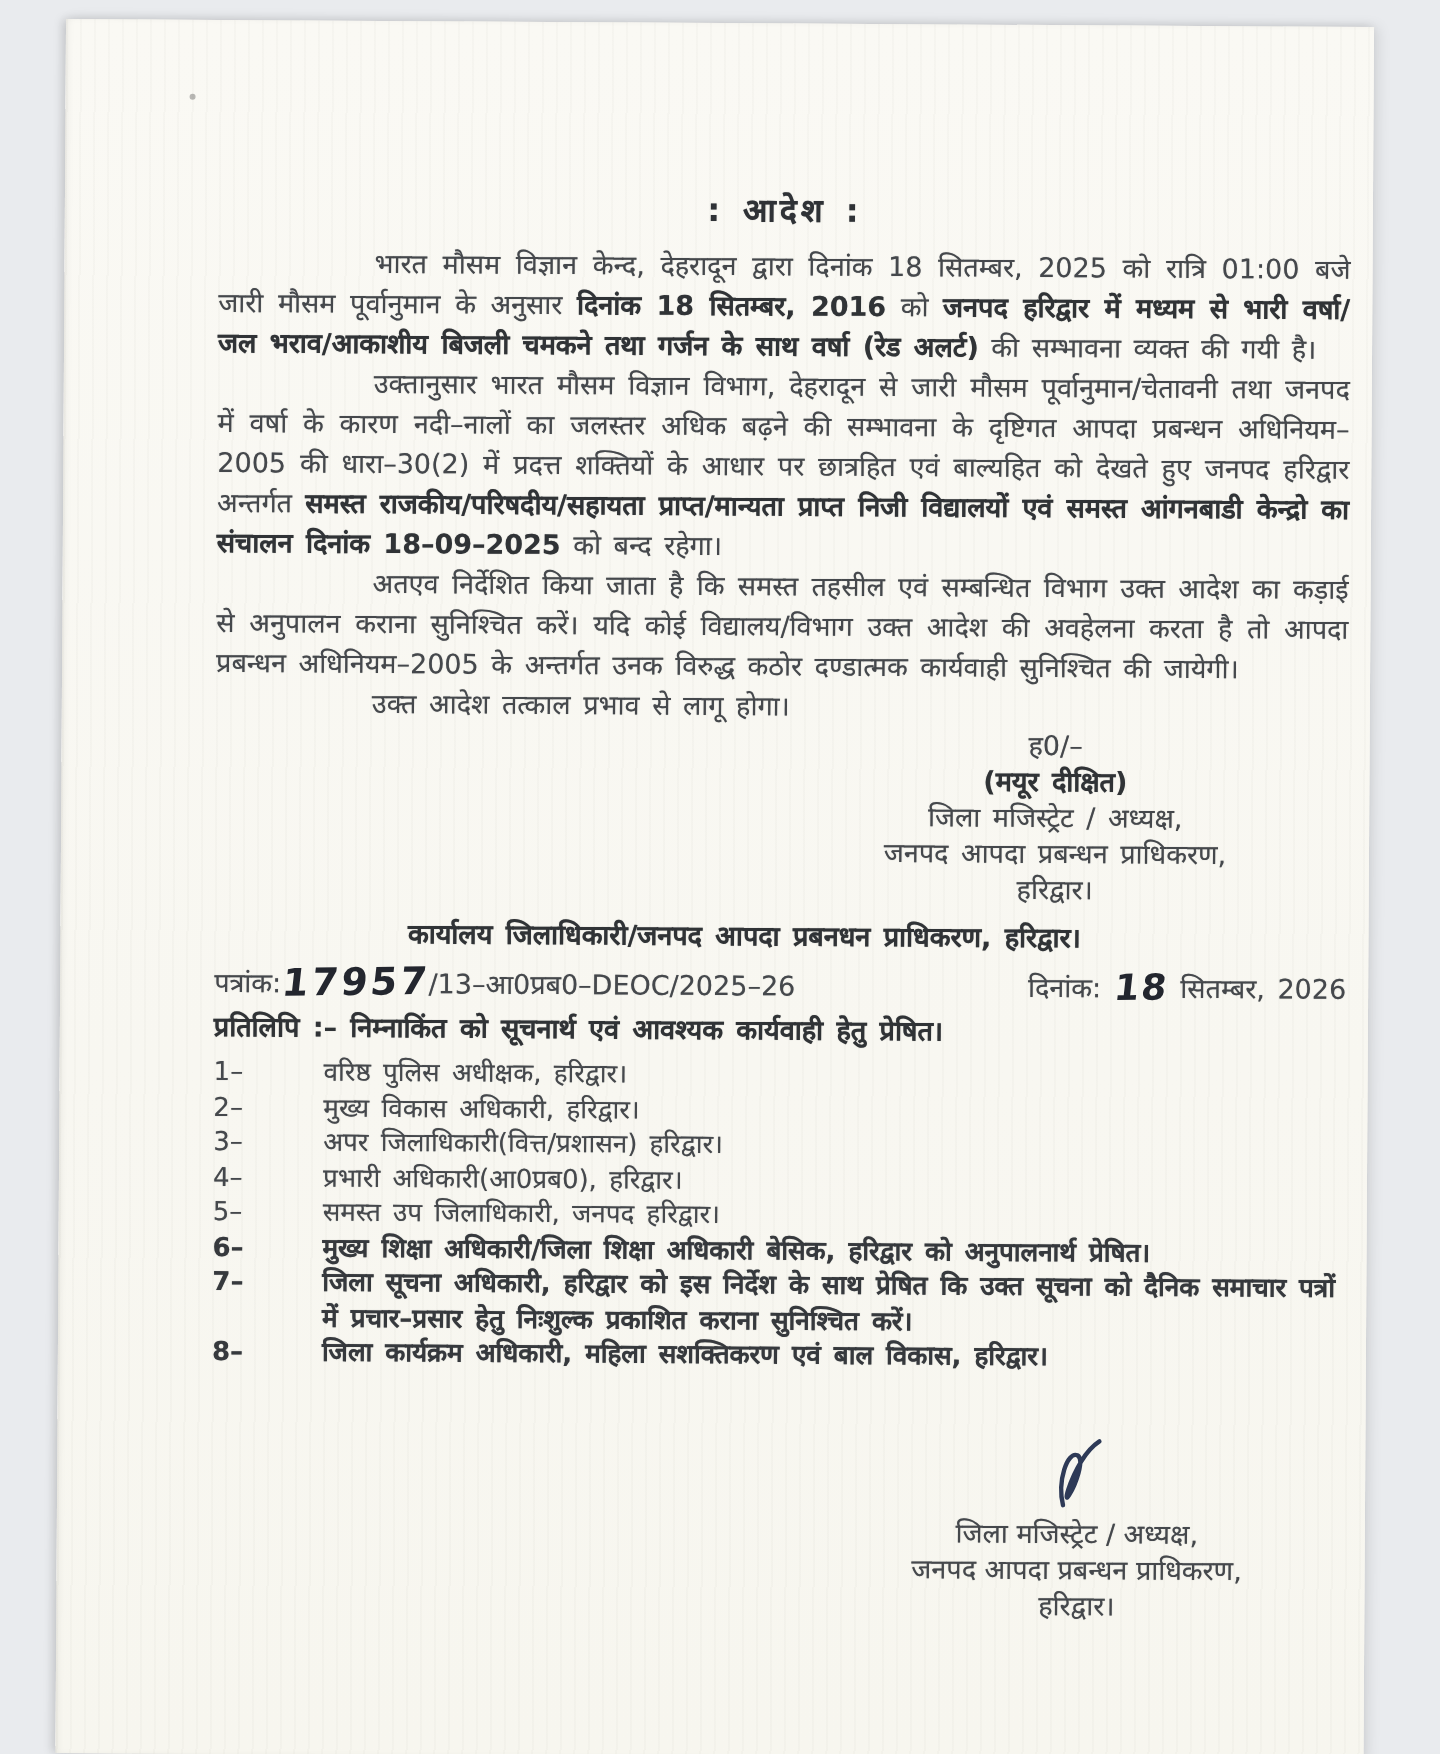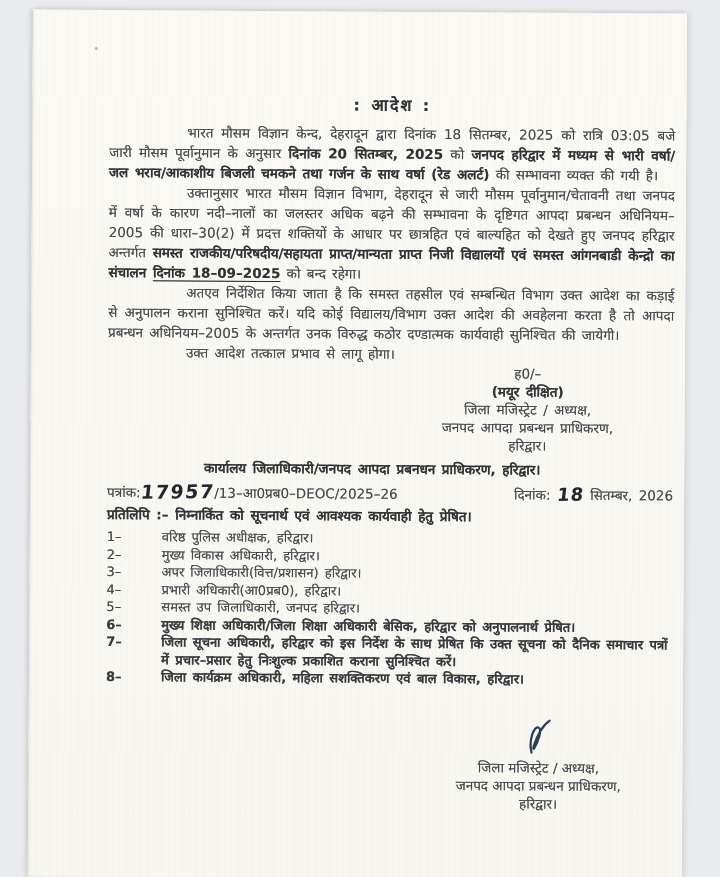--- a/index.html
+++ b/index.html
@@ -23,21 +23,21 @@
   .content{
     position:absolute;left:77px;top:84px;width:566px;
     font-size:13.5px;line-height:20px;text-align:justify;
     word-spacing:2px;
     text-shadow:0 0 .4px rgba(70,73,77,.55);
   }
   .heading{font-size:16px;line-height:20px;margin:0 0 8px;text-align:center;font-weight:bold;
     color:#2f3236;letter-spacing:2px;}
   p.para{margin:0;text-indent:78px;}
   .b{font-weight:bold;color:#303336;}
-  .u{text-decoration:underline;text-underline-offset:3px;}
+  .u{text-underline-offset:3px;}
   .sig-top{margin:0 0 0 283px;width:274px;text-align:center;text-indent:0;line-height:18px;}
   .sig-top .nm{font-weight:bold;color:#303336;}
   .office-line{margin-top:5px;text-align:center;font-weight:bold;color:#303336;
     transform:translateX(-18px);text-indent:0;}
   .ref-row{display:flex;justify-content:space-between;align-items:baseline;margin-top:6px;line-height:19px;}
   .hand{display:inline-block;font-size:19px;font-weight:600;letter-spacing:1.5px;
     color:#23262e;transform:skewX(-7deg) rotate(-1deg);line-height:14px;position:relative;top:1px;
     text-shadow:none;}
   .hand-day{font-size:18px;letter-spacing:1px;}
   .copy-line{font-weight:bold;color:#303336;line-height:18px;margin-top:3px;text-align:left;}
@@ -52,21 +52,21 @@
 </style>
 </head>
 <body>
 
 <div class="paper">
   <div class="speck"></div>
 
   <div class="content">
     <h1 class="heading">: आदेश :</h1>
 
-    <p class="para"><span>भारत मौसम विज्ञान केन्द, देहरादून द्वारा दिनांक 18 सितम्बर, 2025 को रात्रि 03:05 बजे जारी मौसम पूर्वानुमान के अनुसार </span><span class="b">दिनांक 20 सितम्बर, 2025</span><span> को </span><span class="b">जनपद हरिद्वार में मध्यम से भारी वर्षा/जल भराव/आकाशीय बिजली चमकने तथा गर्जन के साथ वर्षा (रेड अलर्ट)</span><span> की सम्भावना व्यक्त की गयी है।</span></p>
+    <p class="para"><span>भारत मौसम विज्ञान केन्द, देहरादून द्वारा दिनांक 18 सितम्बर, 2025 को रात्रि 01:00 बजे जारी मौसम पूर्वानुमान के अनुसार </span><span class="b">दिनांक 18 सितम्बर, 2016</span><span> को </span><span class="b">जनपद हरिद्वार में मध्यम से भारी वर्षा/जल भराव/आकाशीय बिजली चमकने तथा गर्जन के साथ वर्षा (रेड अलर्ट)</span><span> की सम्भावना व्यक्त की गयी है।</span></p>
     <p class="para"><span>उक्तानुसार भारत मौसम विज्ञान विभाग, देहरादून से जारी मौसम पूर्वानुमान/चेतावनी तथा जनपद में वर्षा के कारण नदी–नालों का जलस्तर अधिक बढ़ने की सम्भावना के दृष्टिगत आपदा प्रबन्धन अधिनियम–2005 की धारा–30(2) में प्रदत्त शक्तियों के आधार पर छात्रहित एवं बाल्यहित को देखते हुए जनपद हरिद्वार अन्तर्गत </span><span class="b">समस्त राजकीय/परिषदीय/सहायता प्राप्त/मान्यता प्राप्त निजी विद्यालयों एवं समस्त आंगनबाडी केन्द्रो का संचालन </span><span class="b u">दिनांक 18–09–2025</span><span> को बन्द रहेगा।</span></p>
     <p class="para"><span>अतएव निर्देशित किया जाता है कि समस्त तहसील एवं सम्बन्धित विभाग उक्त आदेश का कड़ाई से अनुपालन कराना सुनिश्चित करें। यदि कोई विद्यालय/विभाग उक्त आदेश की अवहेलना करता है तो आपदा प्रबन्धन अधिनियम–2005 के अन्तर्गत उनक विरुद्ध कठोर दण्डात्मक कार्यवाही सुनिश्चित की जायेगी।</span></p>
     <p class="para"><span>उक्त आदेश तत्काल प्रभाव से लागू होगा।</span></p>
 
     <div class="sig-top">
       <div>ह0/–</div>
       <div class="nm">(मयूर दीक्षित)</div>
       <div>जिला मजिस्ट्रेट / अध्यक्ष,</div>
       <div>जनपद आपदा प्रबन्धन प्राधिकरण,</div>
       <div>हरिद्वार।</div>

